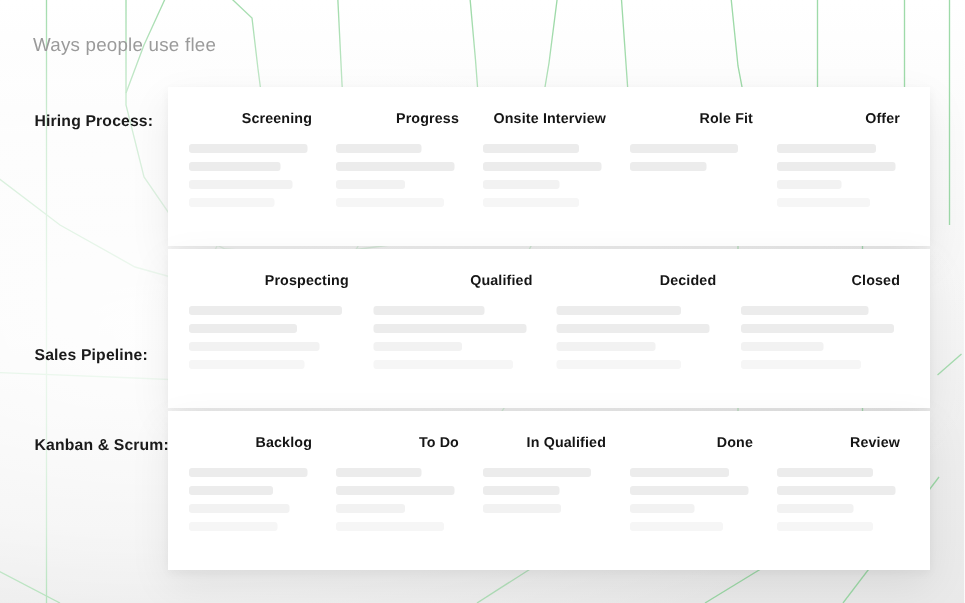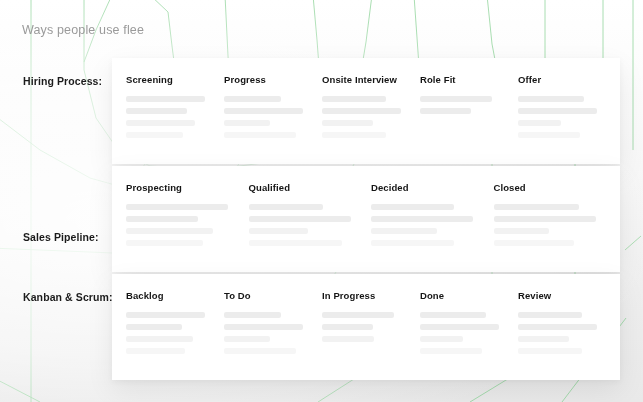--- a/index.html
+++ b/index.html
@@ -75,20 +75,21 @@
 
   .card-inner {
     display: flex;
     padding: 16px 14px 20px 14px;
   }
 
   .col {
     flex: 1 1 0;
     padding-right: 16px;
     min-width: 0;
+    text-align: right;
   }
   .col:last-child { padding-right: 6px; }
 
   .col-title {
     font-size: 9.5px;
     font-weight: 700;
     color: #151515;
     white-space: nowrap;
     letter-spacing: 0.1px;
     margin-bottom: 11px;
@@ -232,21 +233,21 @@
           <div class="bar lightest" style="width:72%"></div>
         </div>
         <div class="col">
           <div class="col-title">To Do</div>
           <div class="bar" style="width:70%"></div>
           <div class="bar" style="width:96%"></div>
           <div class="bar lighter" style="width:56%"></div>
           <div class="bar lightest" style="width:88%"></div>
         </div>
         <div class="col">
-          <div class="col-title">In Progress</div>
+          <div class="col-title">In Qualified</div>
           <div class="bar" style="width:88%"></div>
           <div class="bar" style="width:62%"></div>
           <div class="bar lighter" style="width:64%"></div>
         </div>
         <div class="col">
           <div class="col-title">Done</div>
           <div class="bar" style="width:80%"></div>
           <div class="bar" style="width:96%"></div>
           <div class="bar lighter" style="width:52%"></div>
           <div class="bar lightest" style="width:76%"></div>

